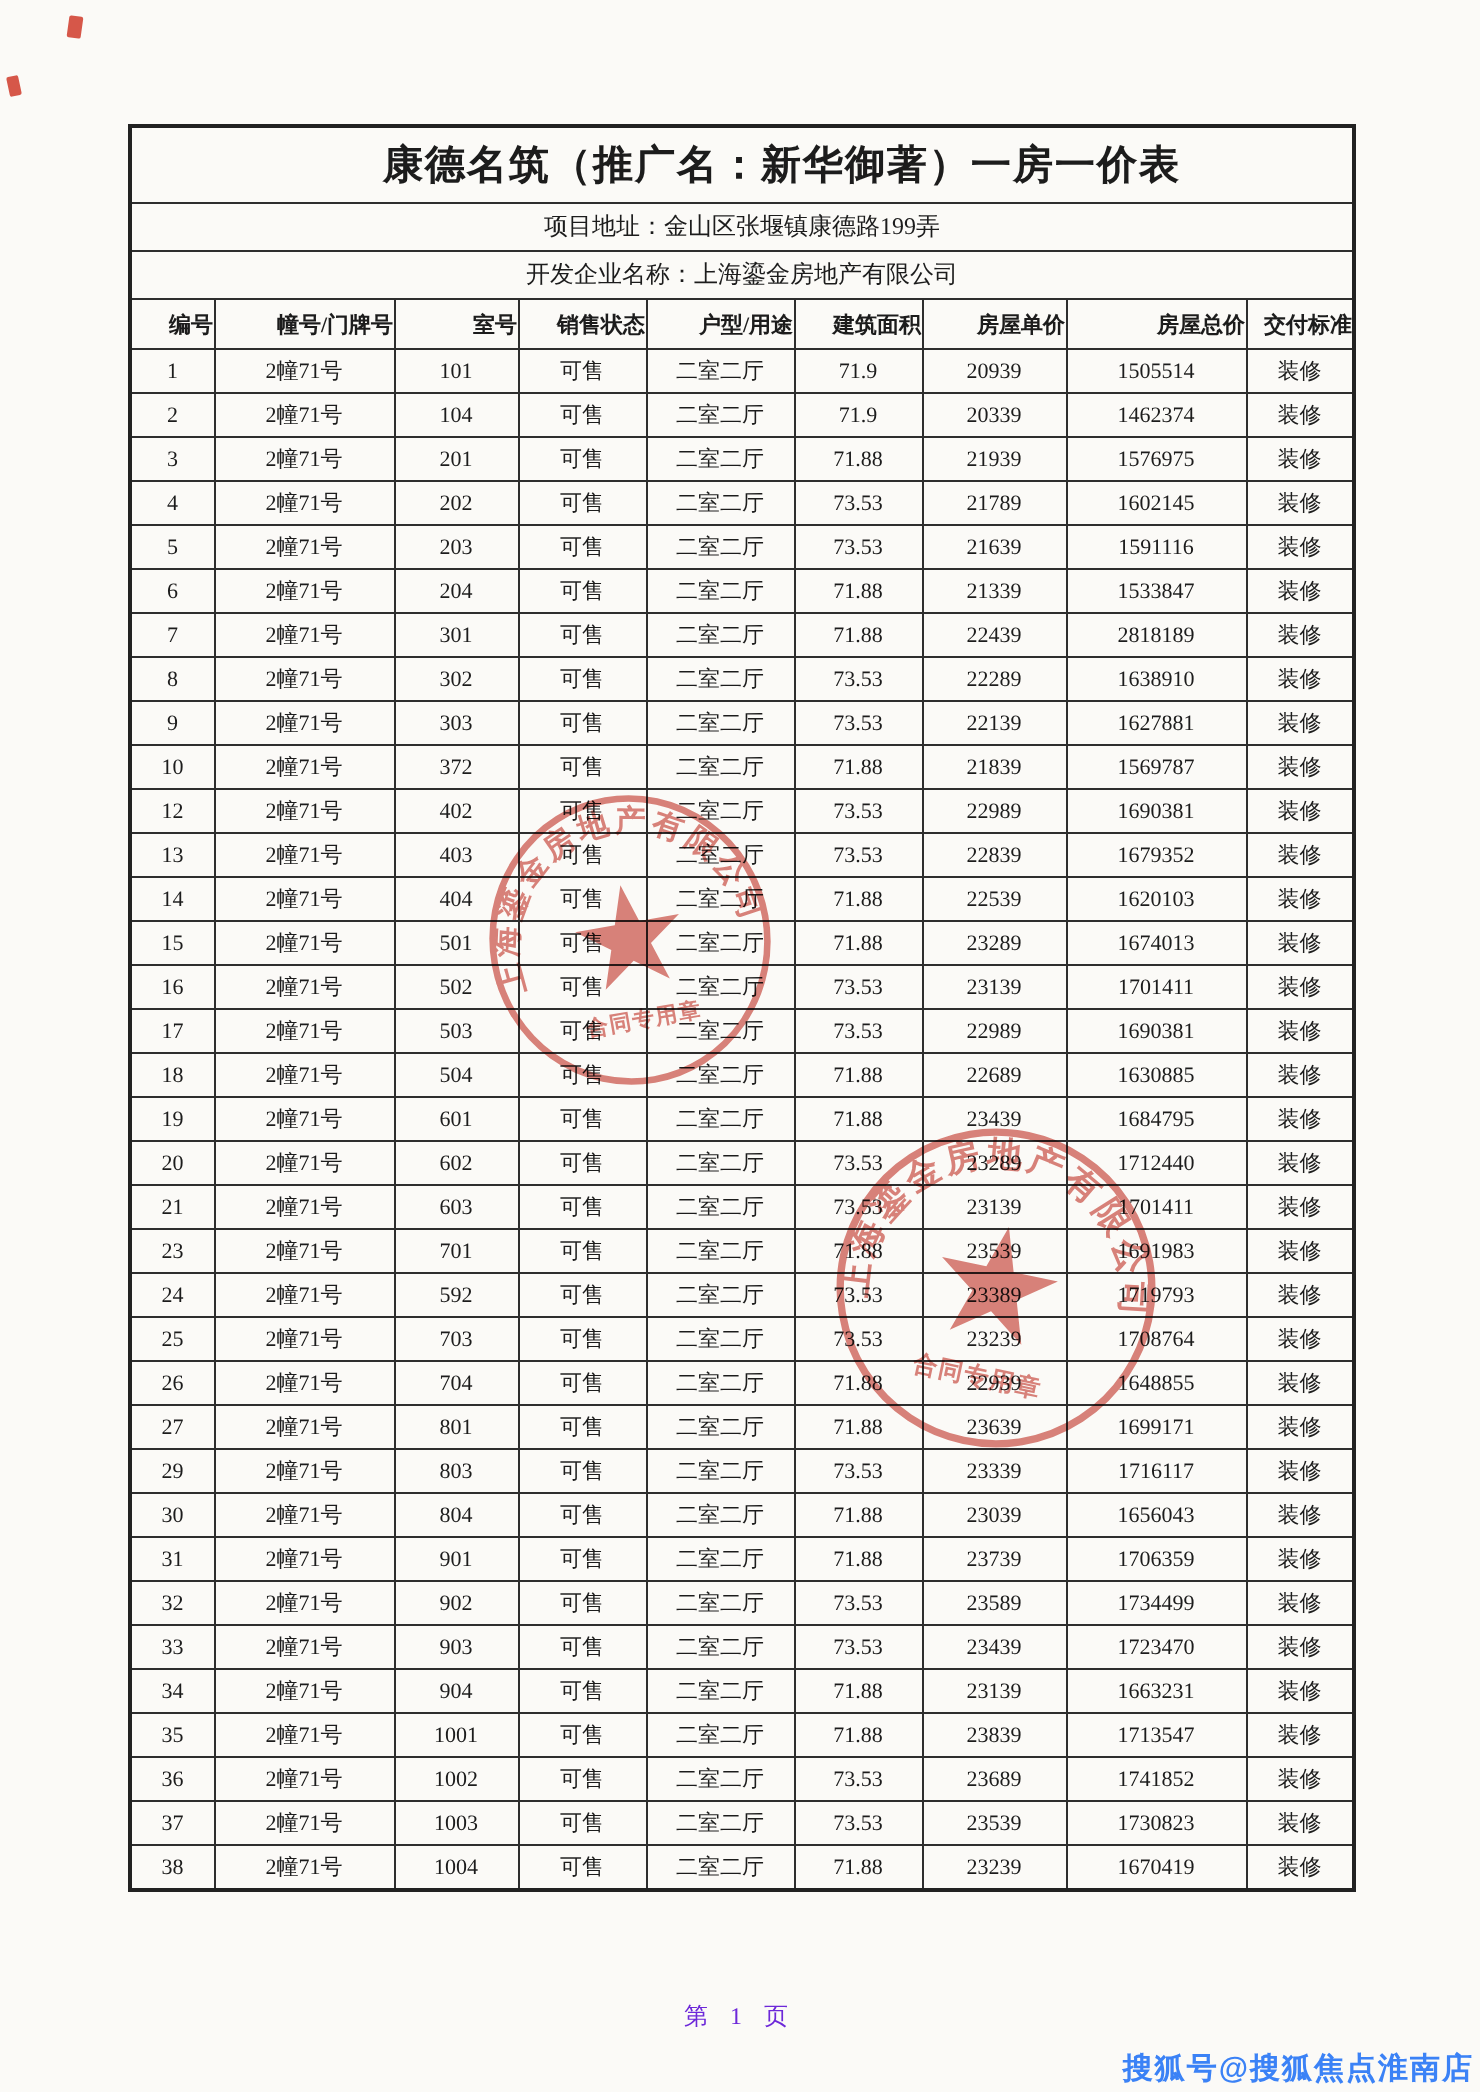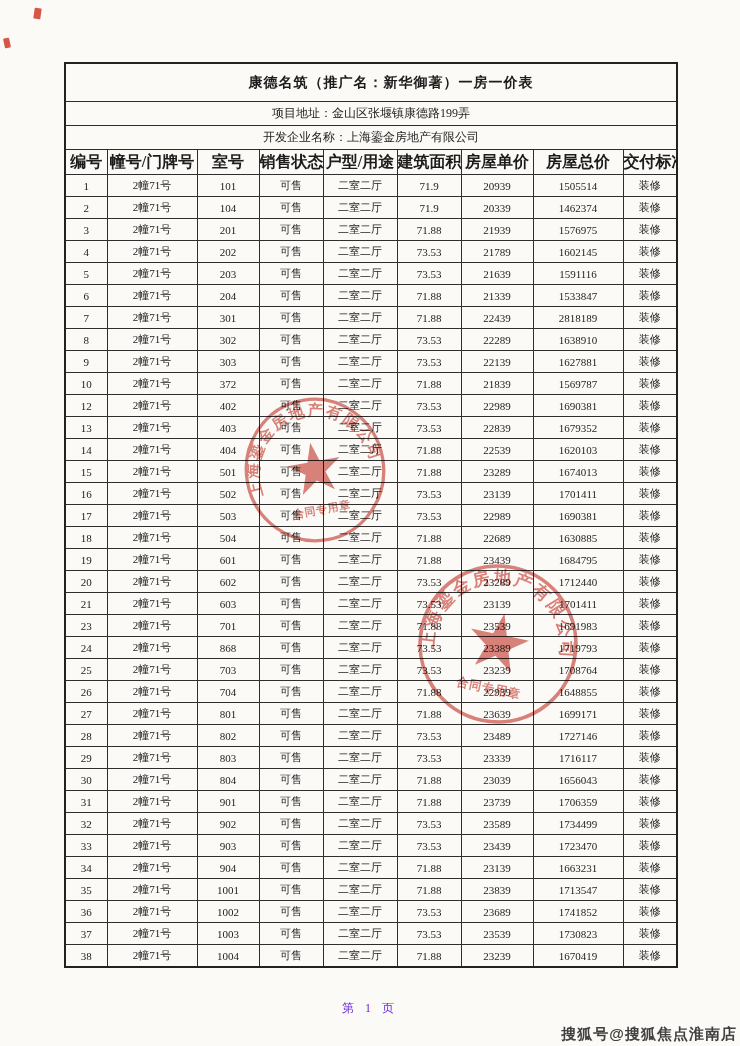--- a/index.html
+++ b/index.html
@@ -18,41 +18,41 @@
     border-collapse:collapse;table-layout:fixed;
     background:transparent;
   }
   .price-table td,.price-table th{
     border:1px solid #2e2e2e;
     text-align:center;vertical-align:middle;
     padding:0;overflow:hidden;white-space:nowrap;
   }
   .price-table{border:2px solid #222;}
   .row-title th{
-    height:37px;font-size:14px;font-weight:bold;letter-spacing:1px;padding-left:40px;
+    height:37px;font-size:20px;font-weight:bold;letter-spacing:1px;padding-left:40px;
   }
   .row-sub th{
     height:23px;font-size:12px;font-weight:normal;
   }
   .row-head th{
-    height:24px;font-size:16px;font-weight:bold;
+    height:24px;font-size:11px;font-weight:bold;text-align:right;
   }
   .price-table tbody td{
     height:21px;font-size:11px;
   }
   
   .page-footer{
     position:absolute;left:0;top:1000px;width:740px;
     text-align:center;font-size:12px;letter-spacing:4px;
     color:#6d28d9;
   }
   .watermark{
     position:absolute;right:3px;bottom:2px;
     font-family:"Liberation Sans","DejaVu Sans",sans-serif;
-    font-size:15px;font-weight:bold;color:#404040;
+    font-size:15px;font-weight:bold;color:#3b82f6;
     letter-spacing:1px;
     text-align:right;
   }
   
   .ink-mark{position:absolute;background:#cf3a2a;opacity:.85;border-radius:1px;}
   .ink-mark.m1{left:34px;top:8px;width:7px;height:11px;transform:rotate(8deg);}
   .ink-mark.m2{left:4px;top:38px;width:6px;height:10px;transform:rotate(-12deg);}
   
   .stamp{
     position:absolute;pointer-events:none;opacity:.62;
@@ -337,21 +337,21 @@
           <td>可售</td>
           <td>二室二厅</td>
           <td>71.88</td>
           <td>23539</td>
           <td>1691983</td>
           <td>装修</td>
         </tr>
         <tr>
           <td>24</td>
           <td>2幢71号</td>
-          <td>868</td>
+          <td>592</td>
           <td>可售</td>
           <td>二室二厅</td>
           <td>73.53</td>
           <td>23389</td>
           <td>1719793</td>
           <td>装修</td>
         </tr>
         <tr>
           <td>25</td>
           <td>2幢71号</td>
@@ -376,31 +376,20 @@
         </tr>
         <tr>
           <td>27</td>
           <td>2幢71号</td>
           <td>801</td>
           <td>可售</td>
           <td>二室二厅</td>
           <td>71.88</td>
           <td>23639</td>
           <td>1699171</td>
-          <td>装修</td>
-        </tr>
-        <tr>
-          <td>28</td>
-          <td>2幢71号</td>
-          <td>802</td>
-          <td>可售</td>
-          <td>二室二厅</td>
-          <td>73.53</td>
-          <td>23489</td>
-          <td>1727146</td>
           <td>装修</td>
         </tr>
         <tr>
           <td>29</td>
           <td>2幢71号</td>
           <td>803</td>
           <td>可售</td>
           <td>二室二厅</td>
           <td>73.53</td>
           <td>23339</td>

